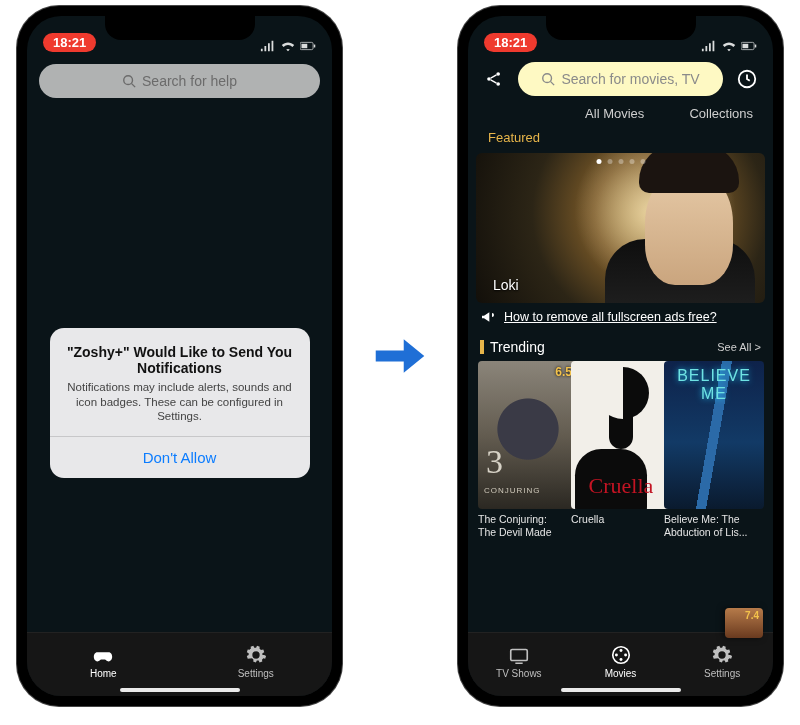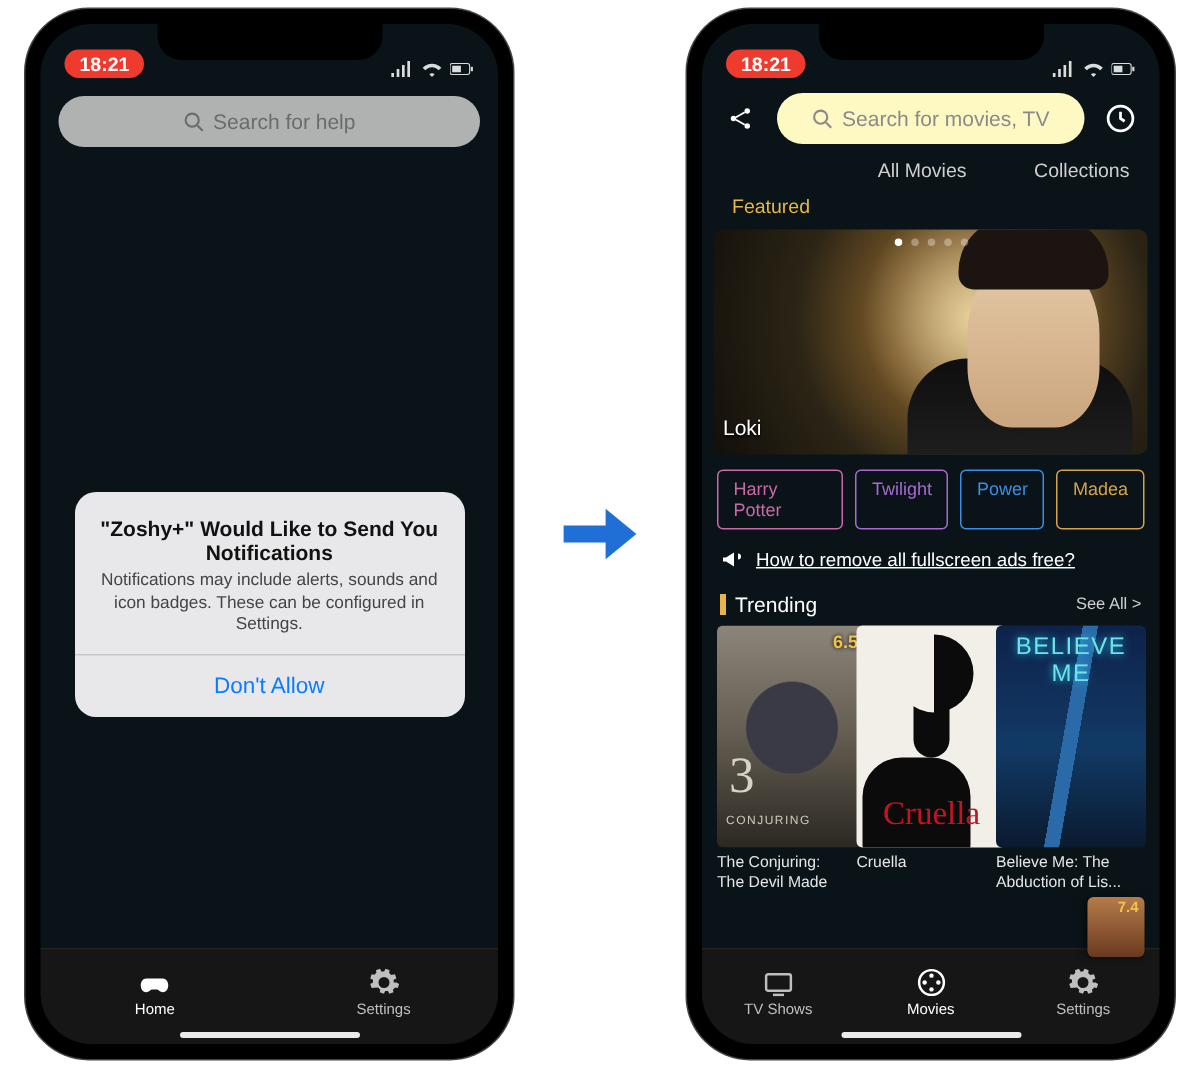--- a/index.html
+++ b/index.html
@@ -127,21 +127,21 @@
     background: linear-gradient(#e7cba8,#caa57e);
     border-radius: 44px 44px 30px 30px / 56px 56px 40px 40px;
     z-index:2;
   }
   .hero-face::before{
     content:""; position:absolute; top:-22px; left:-6px; right:-6px; height:48px;
     background:#1b1410; border-radius: 36px 36px 10px 10px;
   }
   .hero-body { position:absolute; right:10px; bottom:-6px; width:150px; height:70px;
     background:linear-gradient(#0e0e0e,#1f1f1f); border-radius:40px 40px 0 0; z-index:1; }
-  .hero-title { position:absolute; left:6px; bottom:10px; color:#fff; font-size:14px; font-weight:500; z-index:3; text-shadow:0 1px 2px #000; }
+  .hero-title { position:absolute; left:17px; bottom:10px; color:#fff; font-size:14px; font-weight:500; z-index:3; text-shadow:0 1px 2px #000; }
   .dots { position:absolute; top:6px; left:50%; transform:translateX(-50%); display:flex; gap:6px; z-index:3;}
   .dots i{ width:5px;height:5px;border-radius:50%; background:#ffffff55; display:block;}
   .dots i.on{background:#fff;}
   .chips { display:flex; gap:8px; padding:10px 10px 6px; }
   .chip { border:1px solid; border-radius:4px; padding:5px 10px; font-size:12px; }
   .promo { display:flex; align-items:center; gap:8px; padding:6px 12px; color:#fff; font-size:12.5px; }
   .promo .txt { text-decoration: underline; }
   .section-h { display:flex; justify-content:space-between; align-items:center; padding:8px 12px 6px; color:#fff; font-size:14px;}
   .section-h .mark { display:inline-block; width:4px; height:14px; background:#e7b54a; margin-right:6px; vertical-align:-2px;}
   .section-h .sa { font-size:11px; color:#cfcfcf; }
@@ -161,21 +161,21 @@
   .poster.p2::before{content:""; position:absolute; left:38px; top:46px; width:24px; height:42px;
     background:#0b0b0b; border-radius:10px 10px 14px 14px; box-shadow: -10px 66px 0 24px #0b0b0b;}
   .poster.p2 .hair{position:absolute; left:26px; top:6px; width:52px; height:52px;
     background: conic-gradient(#0b0b0b 0 50%, #f2efe9 50% 100%); border-radius:50%;}
   .poster.p2 .logo{position:absolute; left:0; right:0; bottom:10px; text-align:center; color:#c31423; font-family:'Brush Script MT',cursive; font-size:22px;}
   .poster.p3 { background: linear-gradient(#0e224a,#123a66 55%,#0a1a2e);}
   .poster.p3::before{content:""; position:absolute; inset:0;
     background: linear-gradient(100deg, transparent 46%, #2b6aa8 46% 54%, transparent 54%);}
   .poster.p3 .bm{position:absolute; top:6px; left:0; right:0; text-align:center; font-family:Impact,sans-serif; color:#6fe3e3; font-size:16px; letter-spacing:1px; text-shadow:0 0 6px #2cf;}
   
-  .mini { position:absolute; right:10px; bottom:58px; width:38px; height:40px;
+  .mini { position:absolute; right:10px; bottom:58px; width:38px; height:30px;
     background:linear-gradient(#b67b4a,#6a3a1f); border-radius:4px; display:flex;align-items:flex-start;justify-content:flex-end; padding:2px 4px; color:#f3c24b; font-size:10px; font-weight:600; box-shadow: -2px 0 6px #0008;}
 </style>
 </head>
 <body>
 
 <div class="phones">
 
   <div class="phone phoneA">
     <div class="screen">
       <div class="notch"></div>
@@ -300,26 +300,20 @@
             <i></i>
             <i></i>
             <i></i>
             <i></i>
           </div>
         <div class="hero-body"></div>
         <div class="hero-face"></div>
         <div class="hero-title">Loki</div>
       </div>
 
-      <div class="chips">
-        <span class="chip" style="color: rgb(200, 106, 165); border-color: rgb(200, 106, 165);">Harry Potter</span>
-        <span class="chip" style="color: rgb(166, 106, 209); border-color: rgb(166, 106, 209);">Twilight</span>
-        <span class="chip" style="color: rgb(59, 141, 230); border-color: rgb(59, 141, 230);">Power</span>
-        <span class="chip" style="color: rgb(215, 162, 74); border-color: rgb(215, 162, 74);">Madea</span>
-      </div>
 
       <div class="promo">
         <svg width="16" height="16" viewBox="0 0 24 24">
             <path fill="#fff" d="M3 10v4h3l8 5V5l-8 5H3zm15 2a3 3 0 000-6v6z"></path>
           </svg>
         <span class="txt">How to remove all fullscreen ads free?</span>
       </div>
 
       <div class="section-h">
         <span><span class="mark"></span><span>Trending</span></span>

